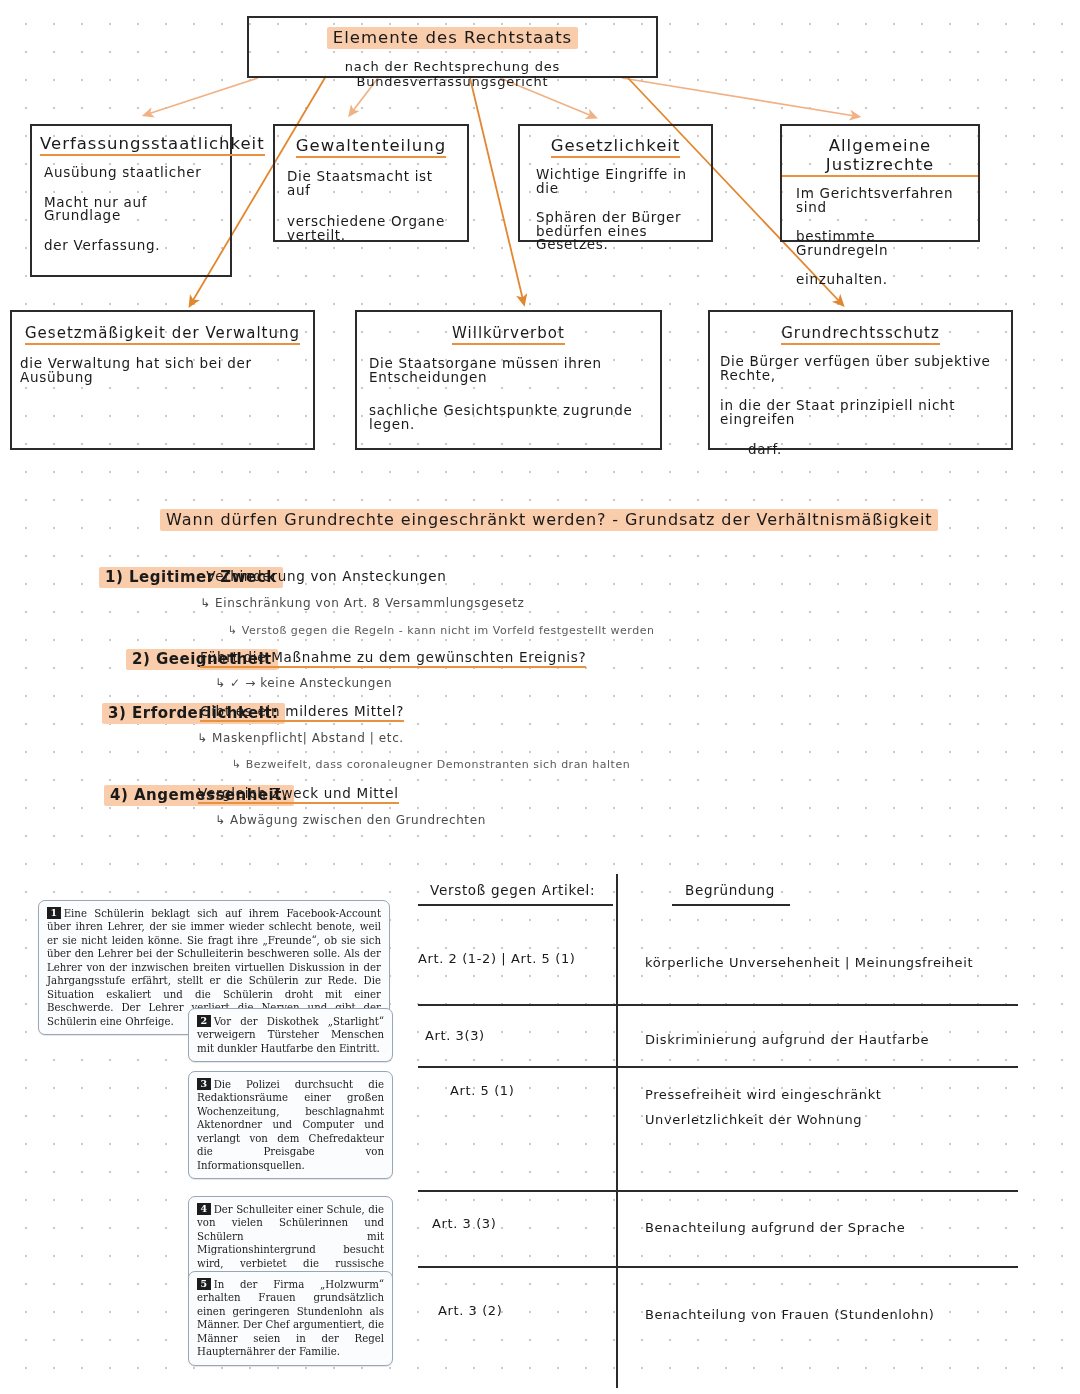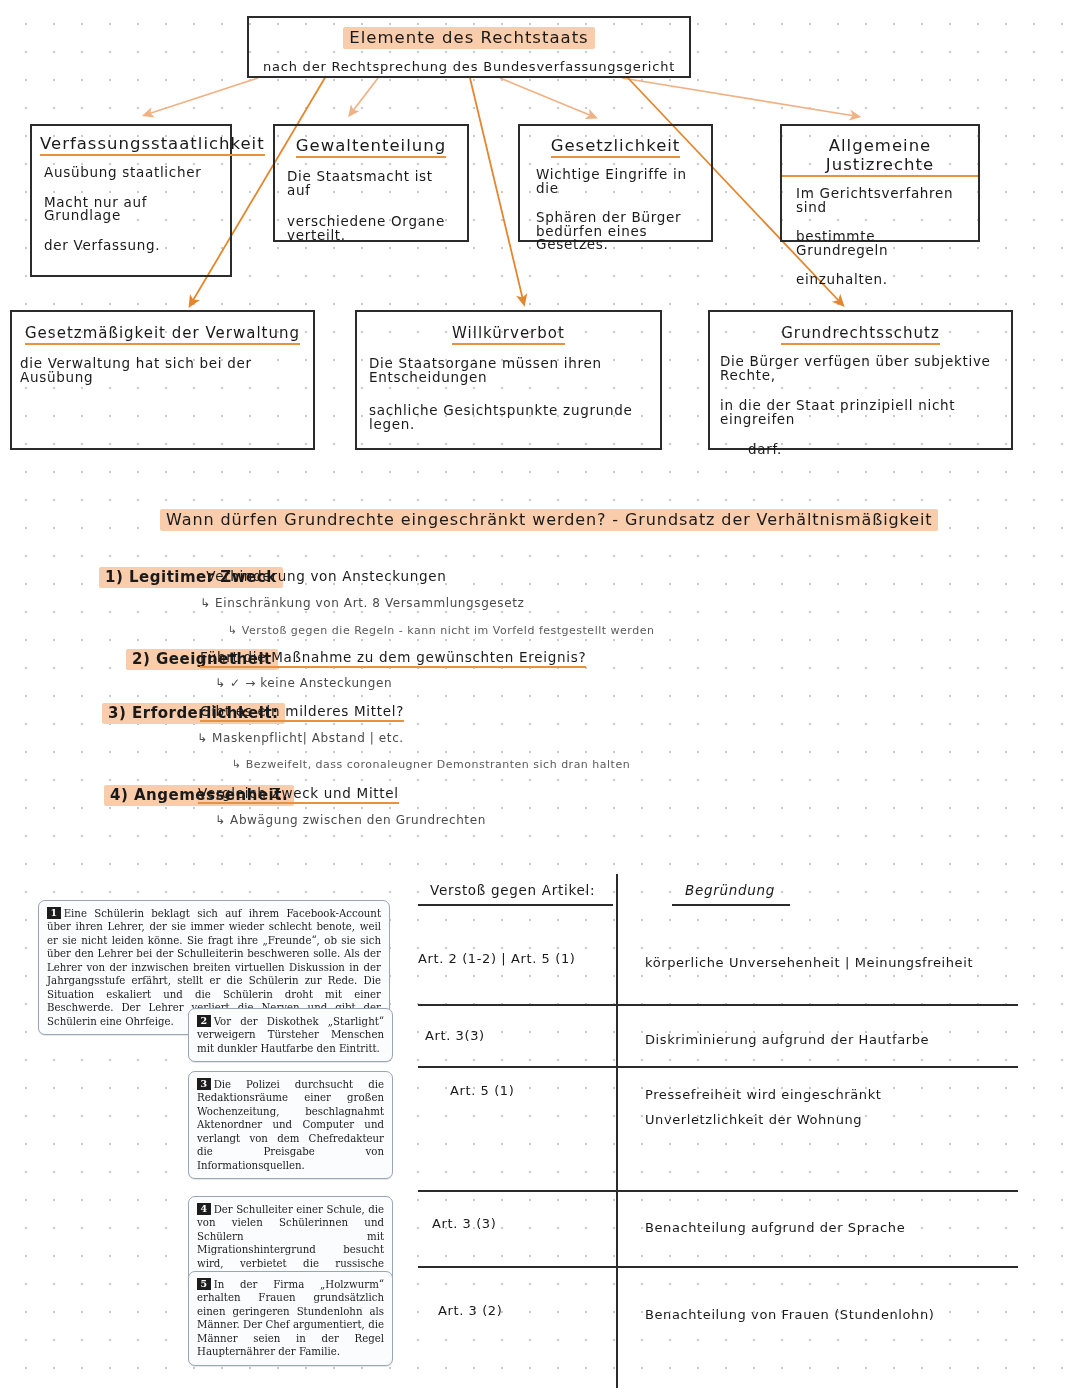--- a/index.html
+++ b/index.html
@@ -170,21 +170,21 @@
 
   <line x1="622" y1="78" x2="855" y2="116" stroke="#f0b184" stroke-width="1.7" marker-end="url(#ah-light)"></line>
 
   <line x1="326" y1="76" x2="192" y2="302" stroke="#e2872f" stroke-width="1.8" marker-end="url(#ah)"></line>
 
   <line x1="470" y1="78" x2="523" y2="300" stroke="#e2872f" stroke-width="1.8" marker-end="url(#ah)"></line>
 
   <line x1="628" y1="78" x2="840" y2="302" stroke="#e2872f" stroke-width="1.8" marker-end="url(#ah)"></line>
 </svg>
 
-<div class="nbox" style="left:247px; top:16px; width:444px; height:62px;">
+<div class="nbox" style="left:247px; top:16px; width:411px; height:62px;">
   <div class="hw title" style="margin-top:10px;">
     <span class="hl">Elemente des Rechtstaats</span>
   </div>
   <div class="hw" style="text-align:center; font-size:13px; margin-top:12px; letter-spacing:0.8px;">nach der Rechtsprechung des Bundesverfassungsgericht</div>
 </div>
 
 <div class="nbox" style="left:30px; top:124px; width:202px; height:153px;">
   <div class="hw title uline" style="margin:8px 8px 0 8px; display:inline-block;">Verfassungsstaatlichkeit</div>
   <div style="padding:10px 12px 0 12px;">
     <div class="hw body-line" style="margin-bottom:16px;">Ausübung staatlicher</div>
@@ -271,21 +271,21 @@
   <div class="hw prop-label" style="left:68px; top:288px;">
     <span class="hl">4) Angemessenheit.</span>
   </div>
   <div class="hw prop-main uline" style="left:198px; top:287px;">Vergleich Zweck und Mittel</div>
   <div class="hw prop-sub" style="left:215px; top:315px;">↳ Abwägung zwischen den Grundrechten</div>
 </div>
 
 <div id="casetable">
 
   <div class="hw tbl-head" style="left:430px; top:14px;">Verstoß gegen Artikel:</div>
-  <div class="hw tbl-head" style="left:685px; top:14px;font-style:italic;">Begründung</div>
+  <div class="hw tbl-head" style="left:685px; top:14px;">Begründung</div>
   <div class="hrule" style="left:418px; top:36px; width:195px;"></div>
   <div class="hrule" style="left:672px; top:36px; width:118px;"></div>
 
   <div class="vrule" style="left:616px; top:6px; height:514px;"></div>
 
   <div class="hrule" style="left:418px; top:136px; width:600px;"></div>
   <div class="hrule" style="left:418px; top:198px; width:600px;"></div>
   <div class="hrule" style="left:418px; top:322px; width:600px;"></div>
   <div class="hrule" style="left:418px; top:398px; width:600px;"></div>
 

